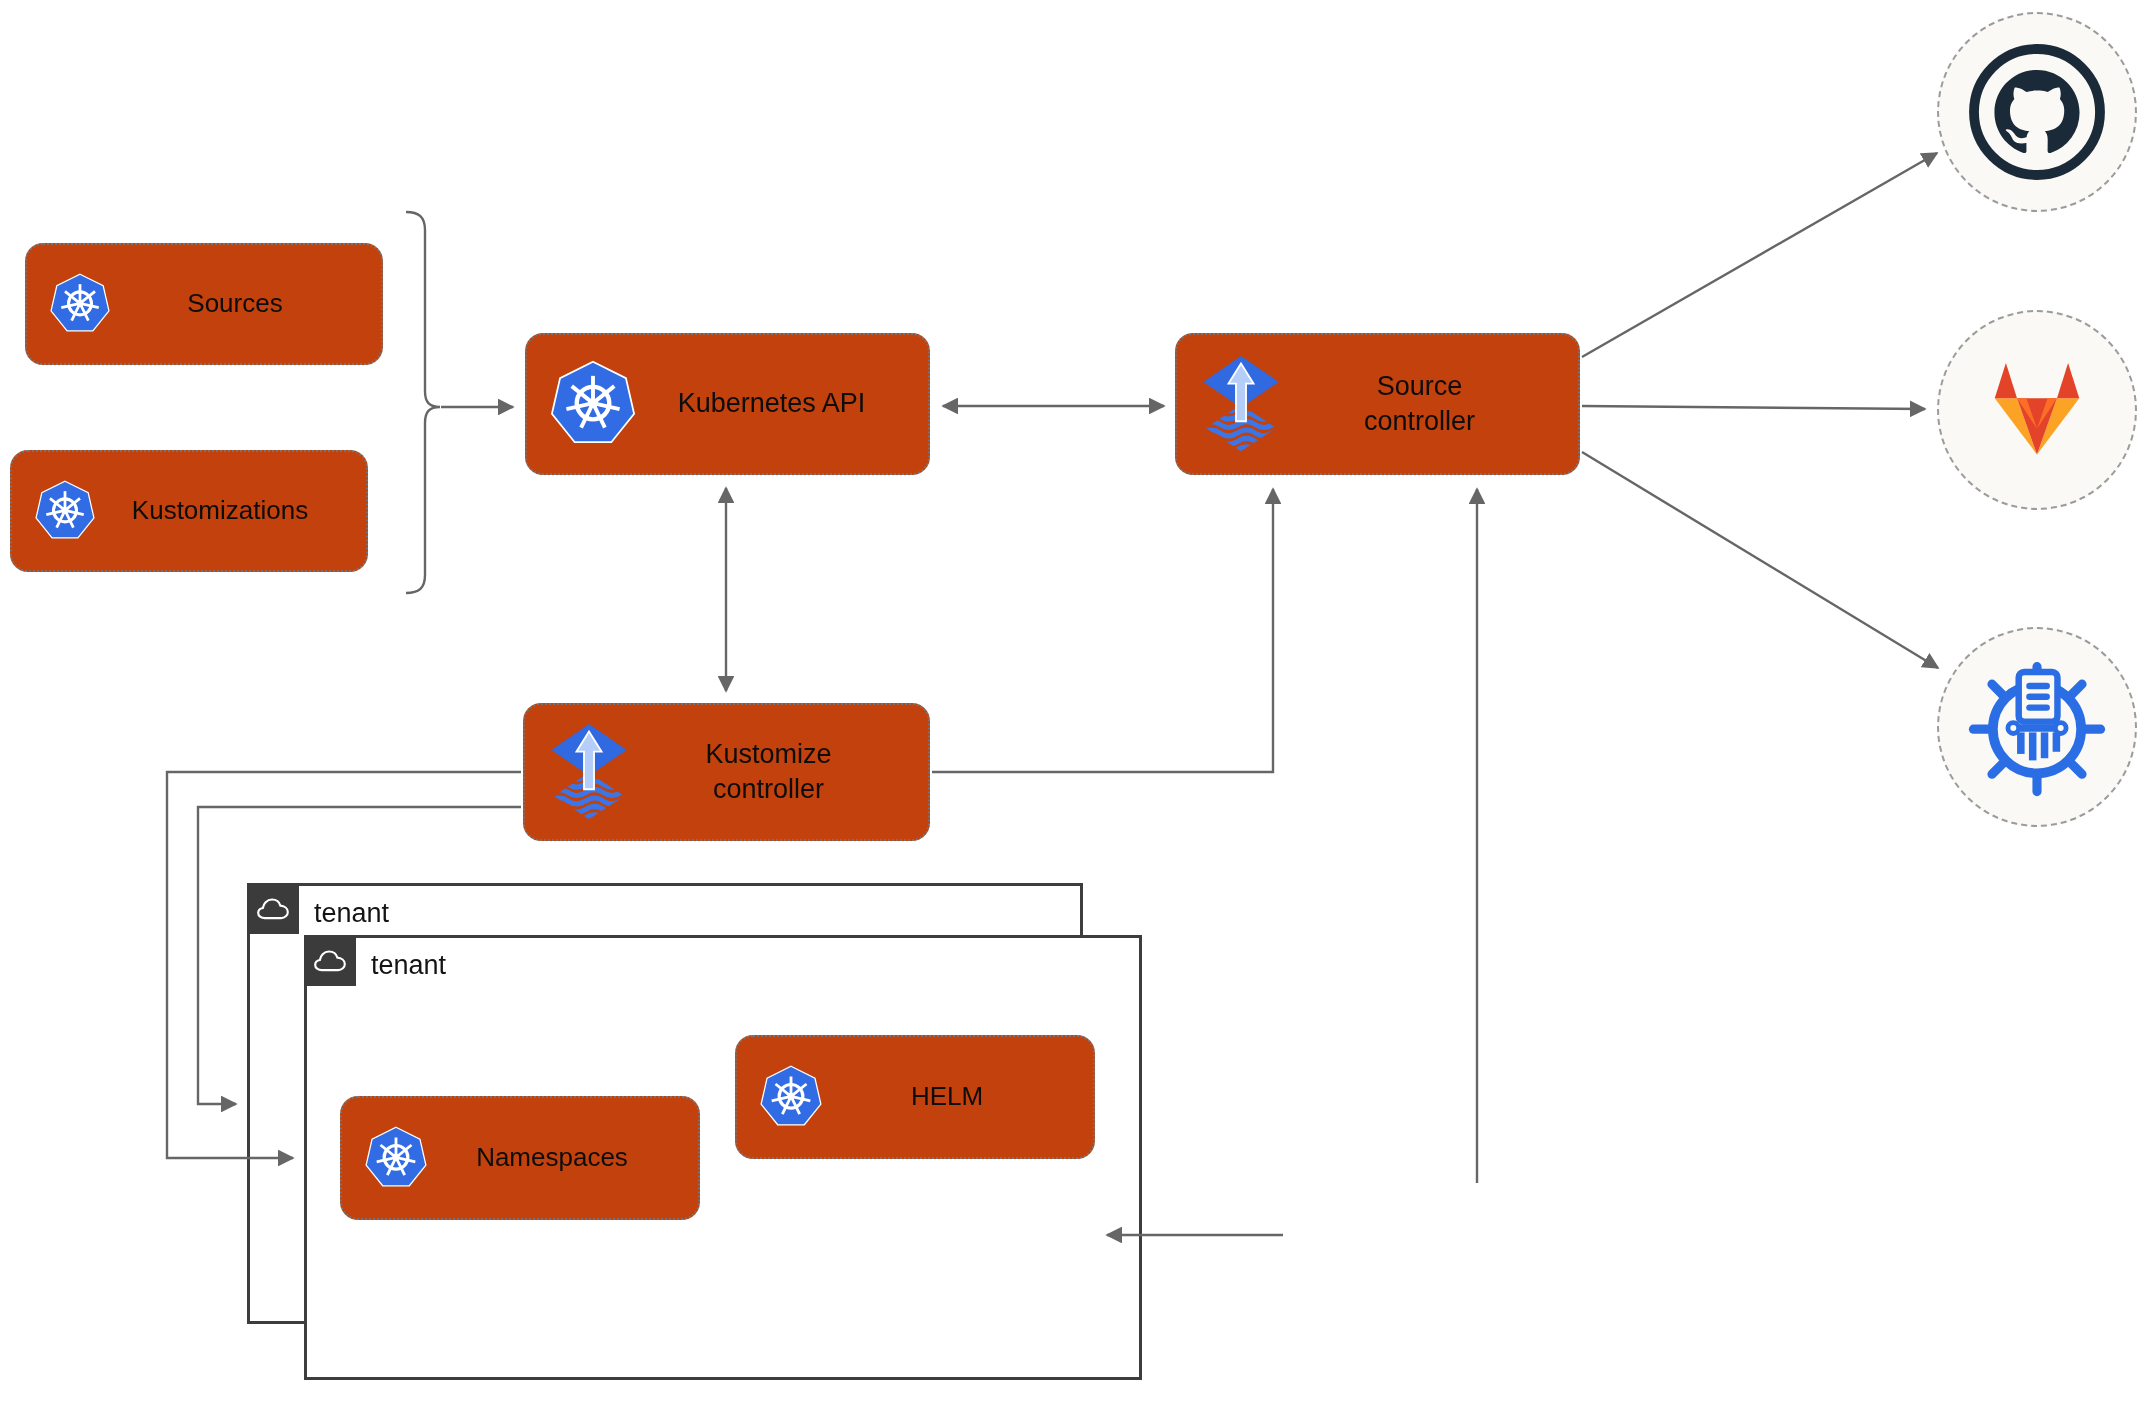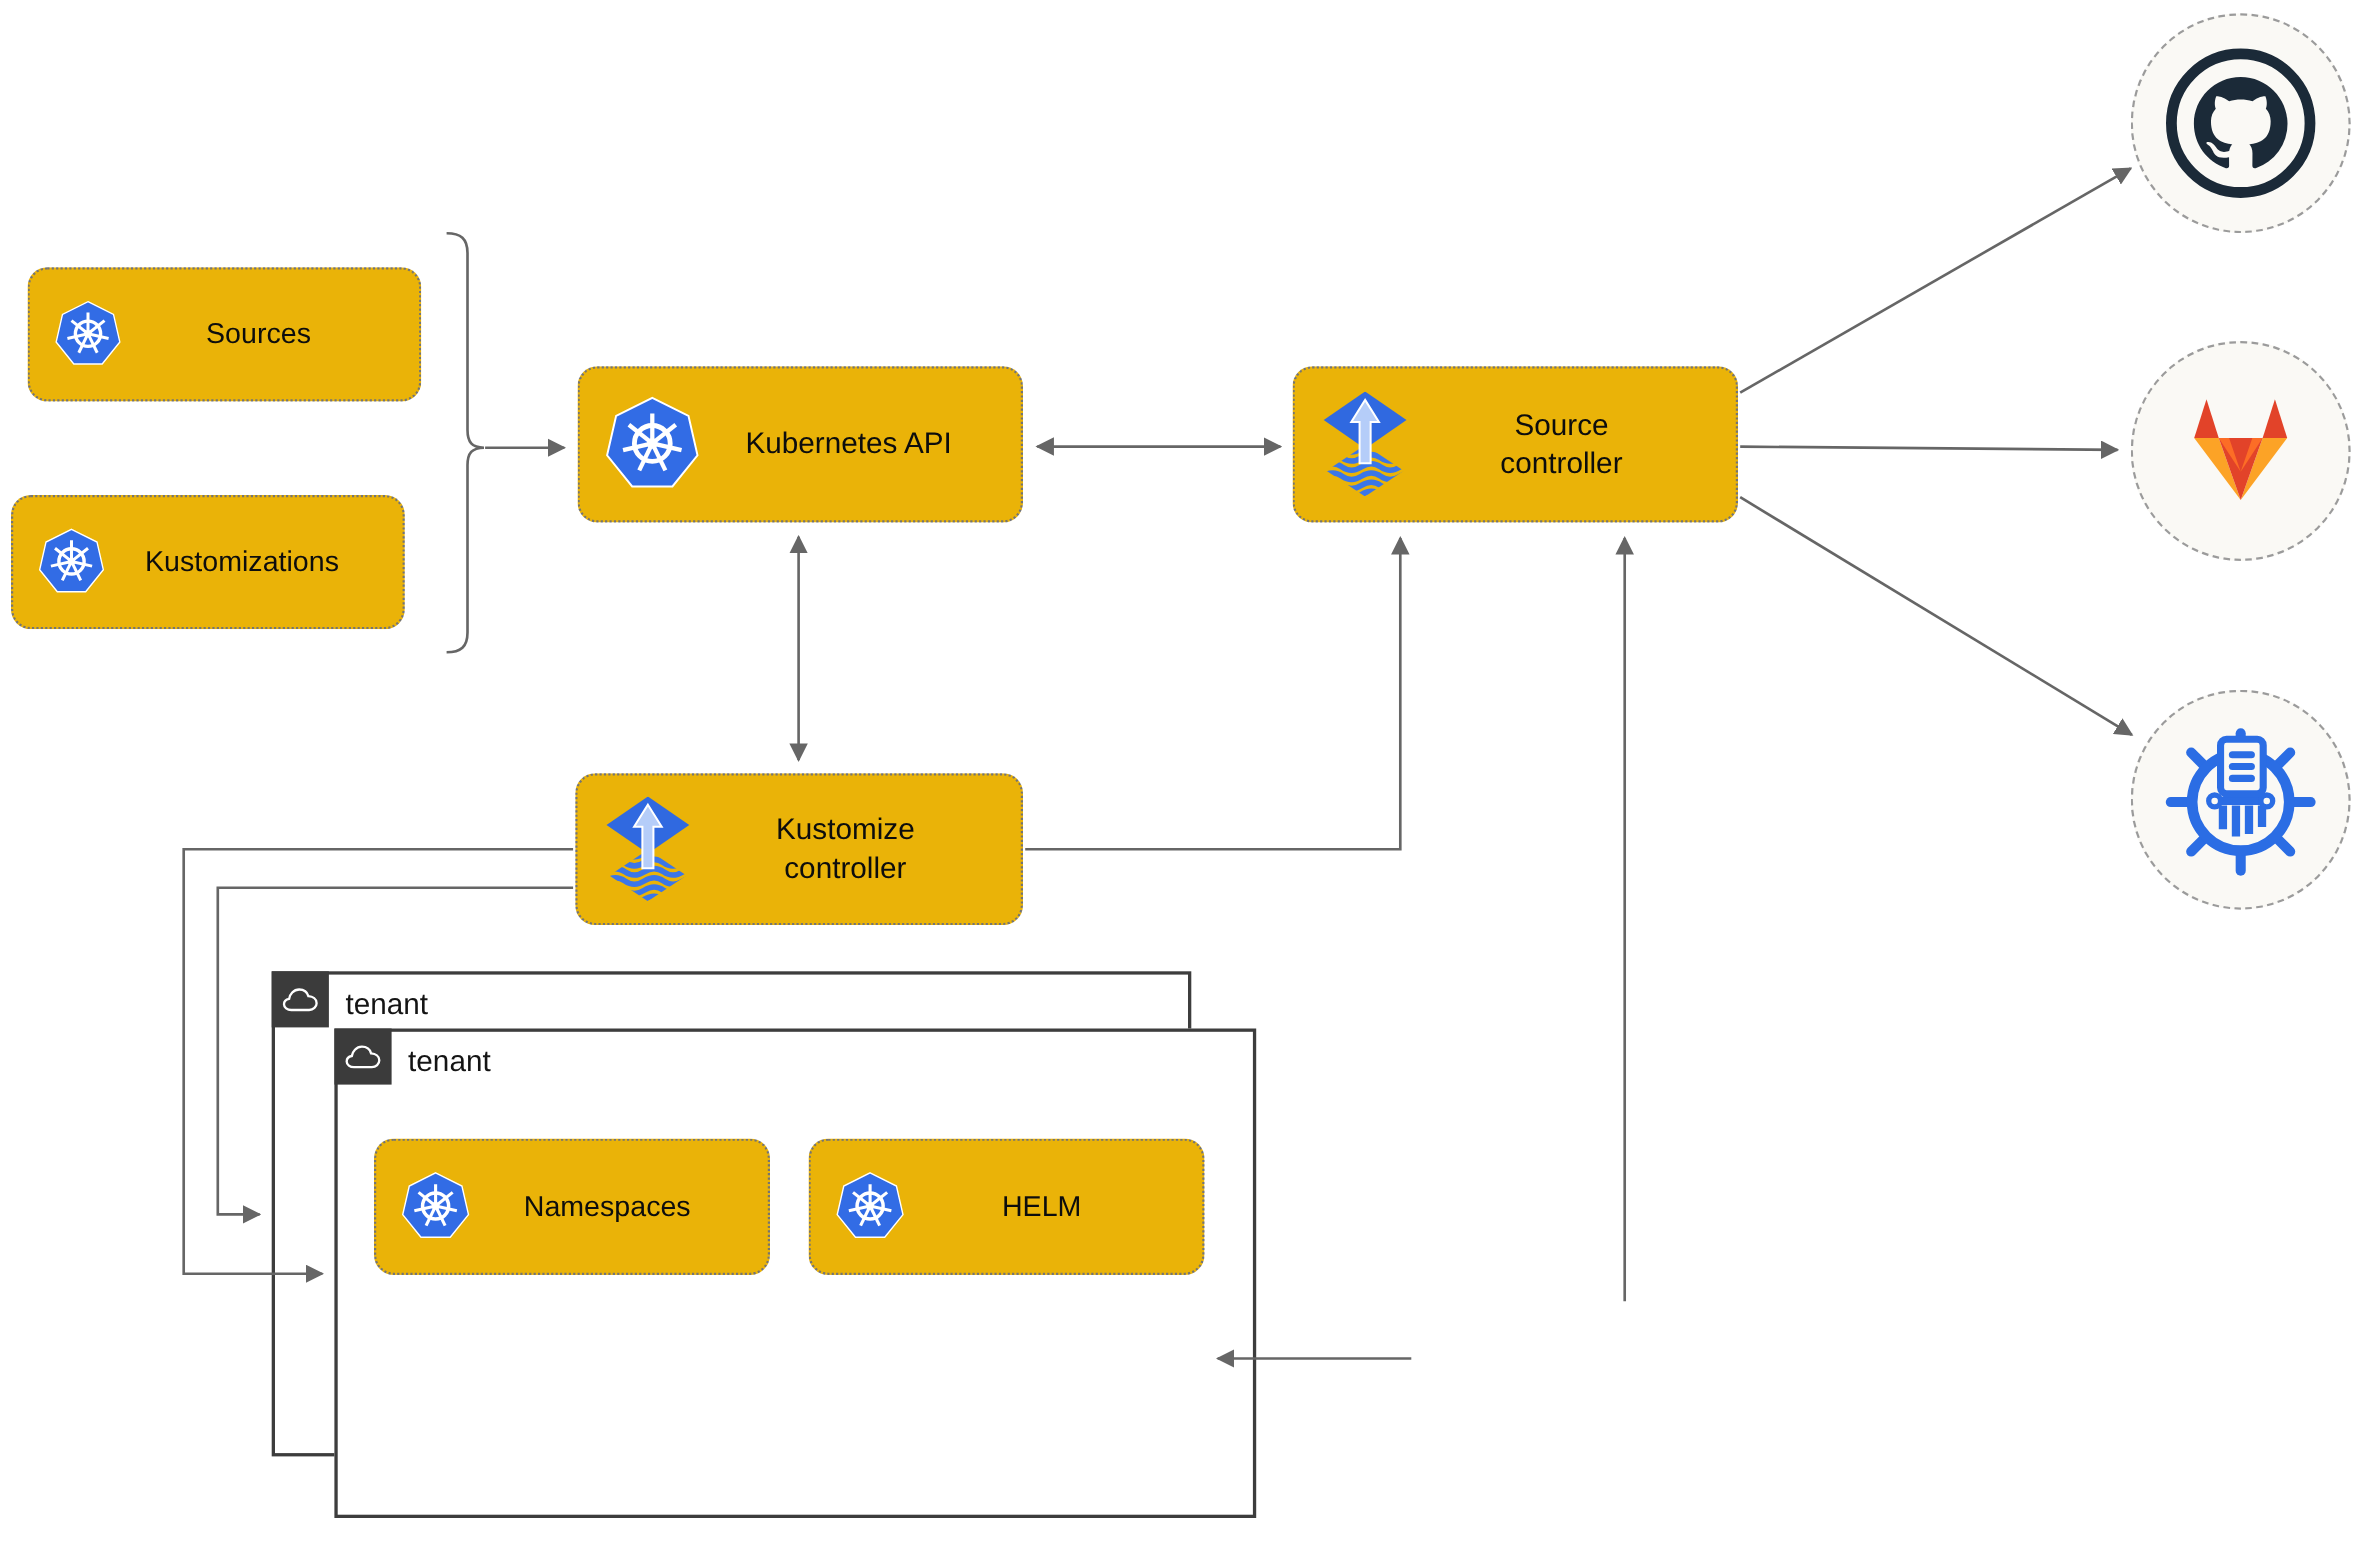--- a/index.html
+++ b/index.html
@@ -1,20 +1,20 @@
 <!DOCTYPE html>
 <html><head>
 <meta charset="utf-8">
 <style>
   *{margin:0;padding:0;box-sizing:border-box}
   html,body{background:#ffffff}
   body{font-family:"Liberation Sans","DejaVu Sans",sans-serif}
   .stage{position:relative;width:2144px;height:1407px;background:#ffffff;overflow:hidden}
 
-  .node{position:absolute;display:flex;align-items:center;background:#eab308;
+  .node{position:absolute;display:flex;align-items:center;background:#c2410c;
         border:2.5px dotted #747474;border-radius:18px;padding:0 22px}
   .node .label{flex:1;text-align:center;font-size:26px;color:#0d0d0d;line-height:1.3}
   .node.lg .label{font-size:27px}
   .node .label.wrap{flex:none;margin:0 auto;max-width:168px}
   .icon{flex:none}
 
   .tenant{position:absolute;background:#ffffff;border:3px solid #3d3d3d}
   .tenant-header{position:absolute;top:-3px;left:-3px;width:52px;height:51px;background:#3b3b3b;
                  display:flex;align-items:center;justify-content:center}
   .tenant-label{position:absolute;left:64px;top:12px;font-size:27px;color:#141414}
@@ -78,21 +78,21 @@
 
   <div class="tenant" style="left:304px;top:935px;width:838px;height:445px">
     <div class="tenant-header">
       <svg class="icon" width="34" height="24">
           <use href="#sym-cloud"></use>
         </svg>
     </div>
     <span class="tenant-label">tenant</span>
   </div>
 
-  <div class="node" style="left:340px;top:1035px;width:360px;height:124px">
+  <div class="node" style="left:340px;top:1096px;width:360px;height:124px">
     <svg class="icon" width="64" height="64">
         <use href="#sym-k8s"></use>
       </svg>
     <span class="label">Namespaces</span>
   </div>
   <div class="node" style="left:735px;top:1035px;width:360px;height:124px">
     <svg class="icon" width="64" height="64">
         <use href="#sym-k8s"></use>
       </svg>
     <span class="label">HELM</span>

